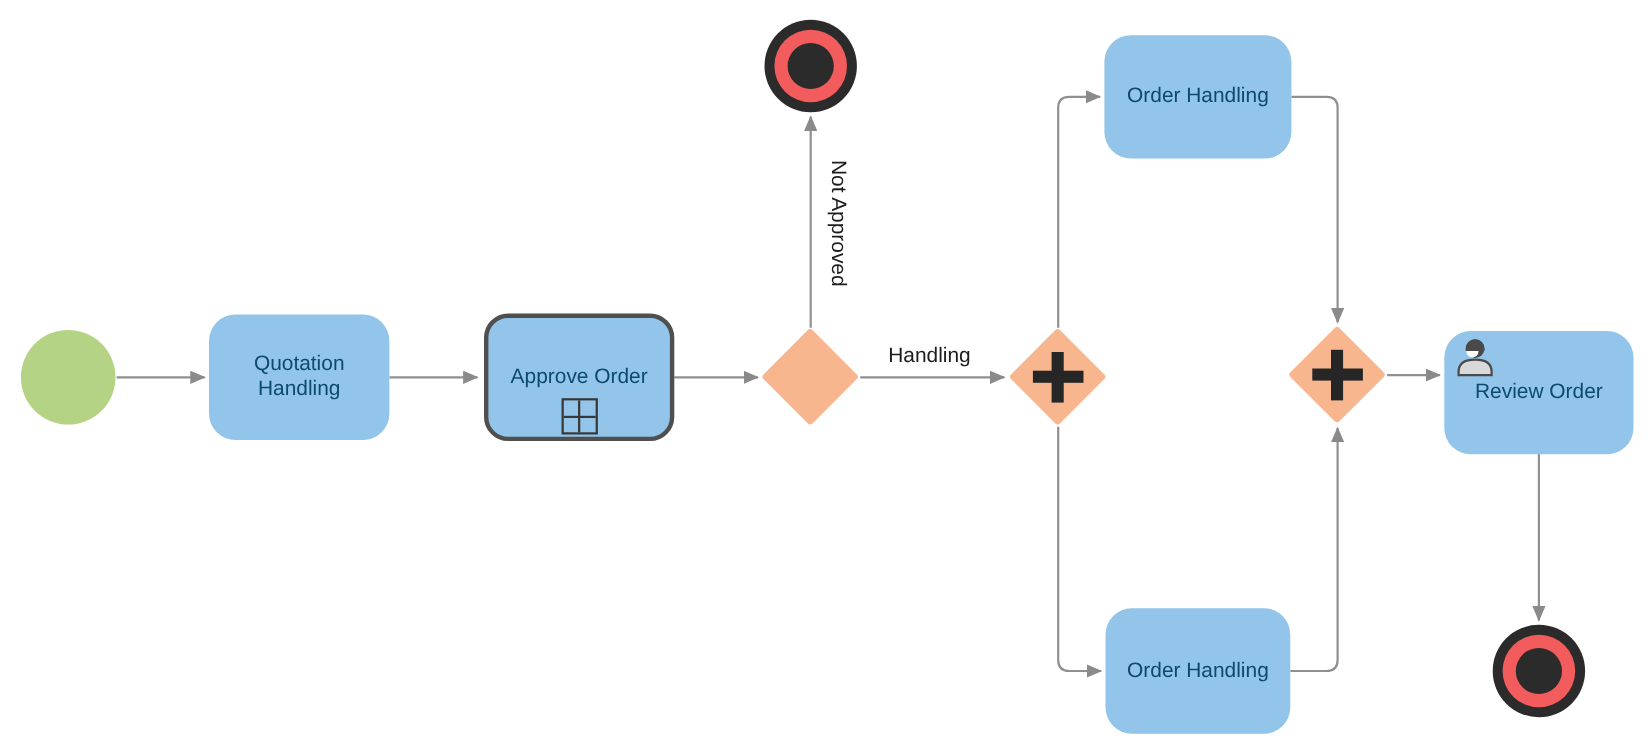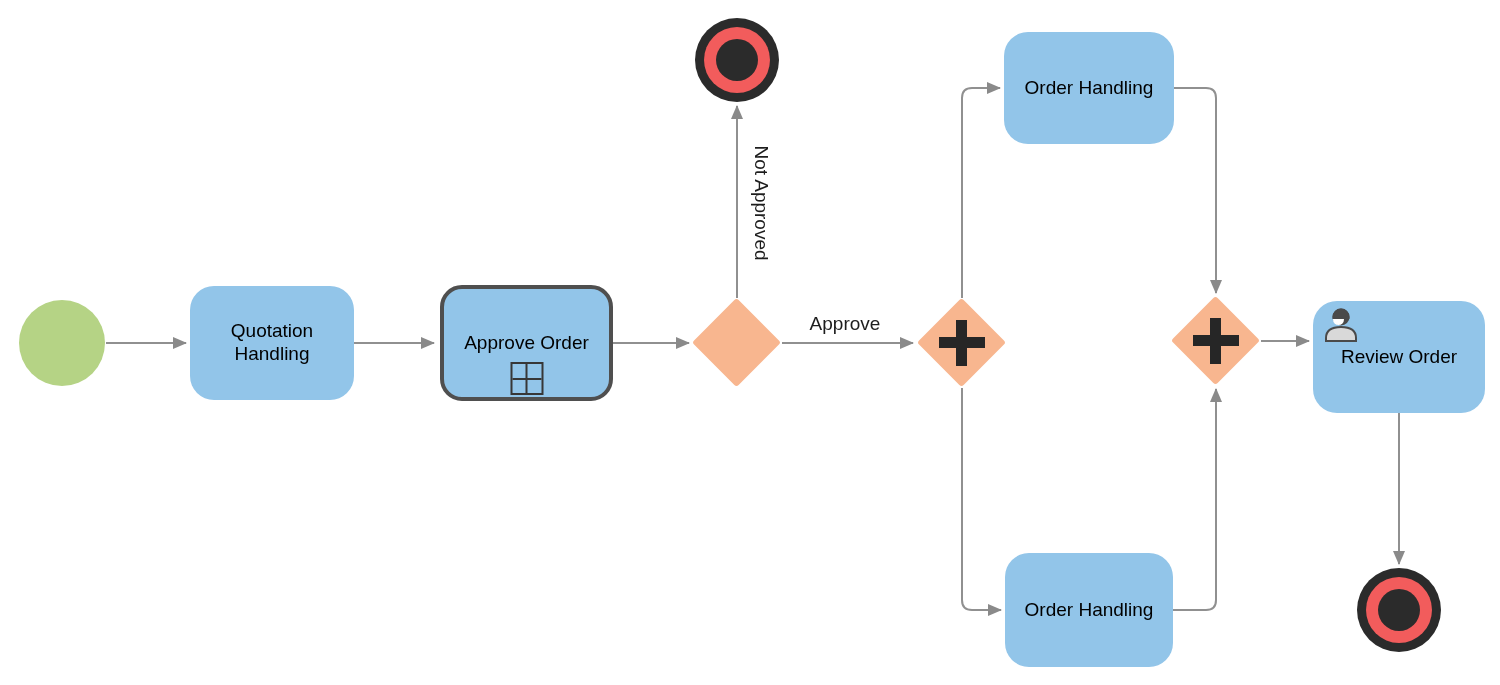--- a/index.html
+++ b/index.html
@@ -22,21 +22,21 @@
 
   
   .task {
     position: absolute;
     background: #92c5e9;
     border-radius: 24px;
     display: flex;
     align-items: center;
     justify-content: center;
     text-align: center;
-    color: #000000;
+    color: #0c4a6e;
     font-size: 19px;
     line-height: 1.2;
   }
   .task-quotation { left: 190px; top: 286px; width: 164px; height: 114px; padding: 16px 28px; }
   .task-approve   { left: 440px; top: 285px; width: 173px; height: 116px; border: 4px solid #4f4f4f; border-radius: 22px; }
   .task-order-top    { left: 1004px; top: 32px;  width: 170px; height: 112px; }
   .task-order-bottom { left: 1005px; top: 553px; width: 168px; height: 114px; }
   .task-review    { left: 1313px; top: 285px; width: 172px; height: 112px; margin-top: 16px; }
 
   
@@ -171,21 +171,21 @@
   <div class="gateway gw-exclusive">
     <div class="shape"></div>
   </div>
 
   <div class="event end-event end-top">
     <div class="ring">
       <div class="core"></div>
     </div>
   </div>
 
-  <div class="edge-label label-approved">Approve</div>
+  <div class="edge-label label-approved">Handling</div>
   <div class="edge-label label-not-approved">Not Approved</div>
 
   <div class="gateway gw-split">
     <div class="shape"></div>
     <div class="plus">
         <div class="ph"></div>
         <div class="pv"></div>
       </div>
   </div>
 

